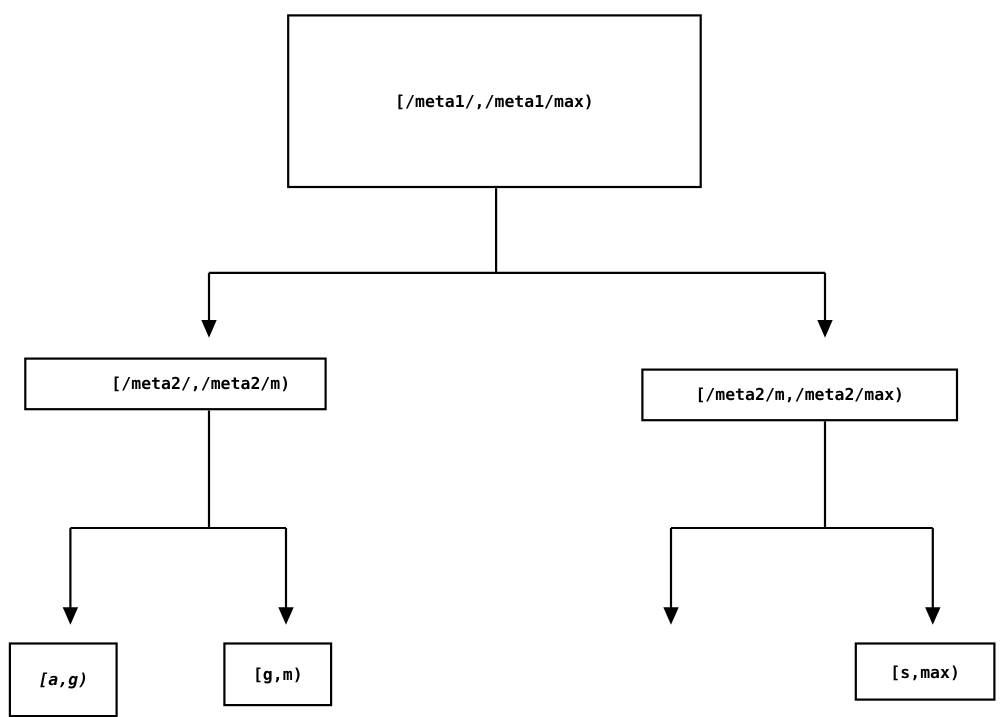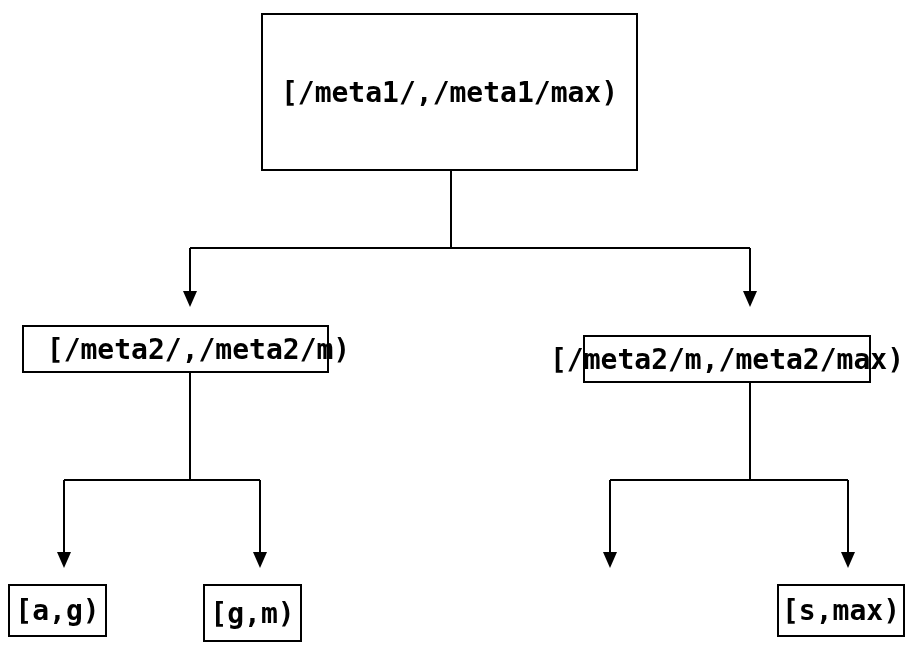--- a/index.html
+++ b/index.html
@@ -24,21 +24,21 @@
   }
   .node {
     position: absolute;
     box-sizing: border-box;
     border: 2px solid #000000;
     background: #ffffff;
     display: flex;
     align-items: center;
     justify-content: center;
     font-weight: bold;
-    font-size: 28px;
+    font-size: 15px;
     color: #000000;
     white-space: nowrap;
   }
   .edge {
     stroke: #000000;
     stroke-width: 2;
     fill: none;
   }
   .arrowhead {
     fill: #000000;
@@ -93,24 +93,24 @@
     </g>
 
     <g>
       <path class="edge" d="M848,480 L848,553"></path>
       <polygon class="arrowhead" points="841,552 855,552 848,568"></polygon>
     </g>
   </svg>
 
   <div class="node" style="left:261px; top:13px; width:377px; height:158px;">[/meta1/,/meta1/max)</div>
 
-  <div class="node" style="left:22px; top:325px; width:307px; height:48px;padding-left:46px;">[/meta2/,/meta2/m)</div>
+  <div class="node" style="left:22px; top:325px; width:275px; height:48px;padding-left:46px;">[/meta2/,/meta2/m)</div>
 
   <div class="node" style="left:583px; top:335px; width:288px; height:48px;">[/meta2/m,/meta2/max)</div>
 
-  <div class="node" style="left:8px; top:584px; width:99px; height:53px;">[a,g)</div>
+  <div class="node" style="left:8px; top:584px; width:99px; height:68px;font-style:italic;">[a,g)</div>
 
   <div class="node" style="left:203px; top:584px; width:99px; height:58px;">[g,m)</div>
 
 
   <div class="node" style="left:777px; top:584px; width:128px; height:53px;">[s,max)</div>
 
 </div>
 
 </body></html>

